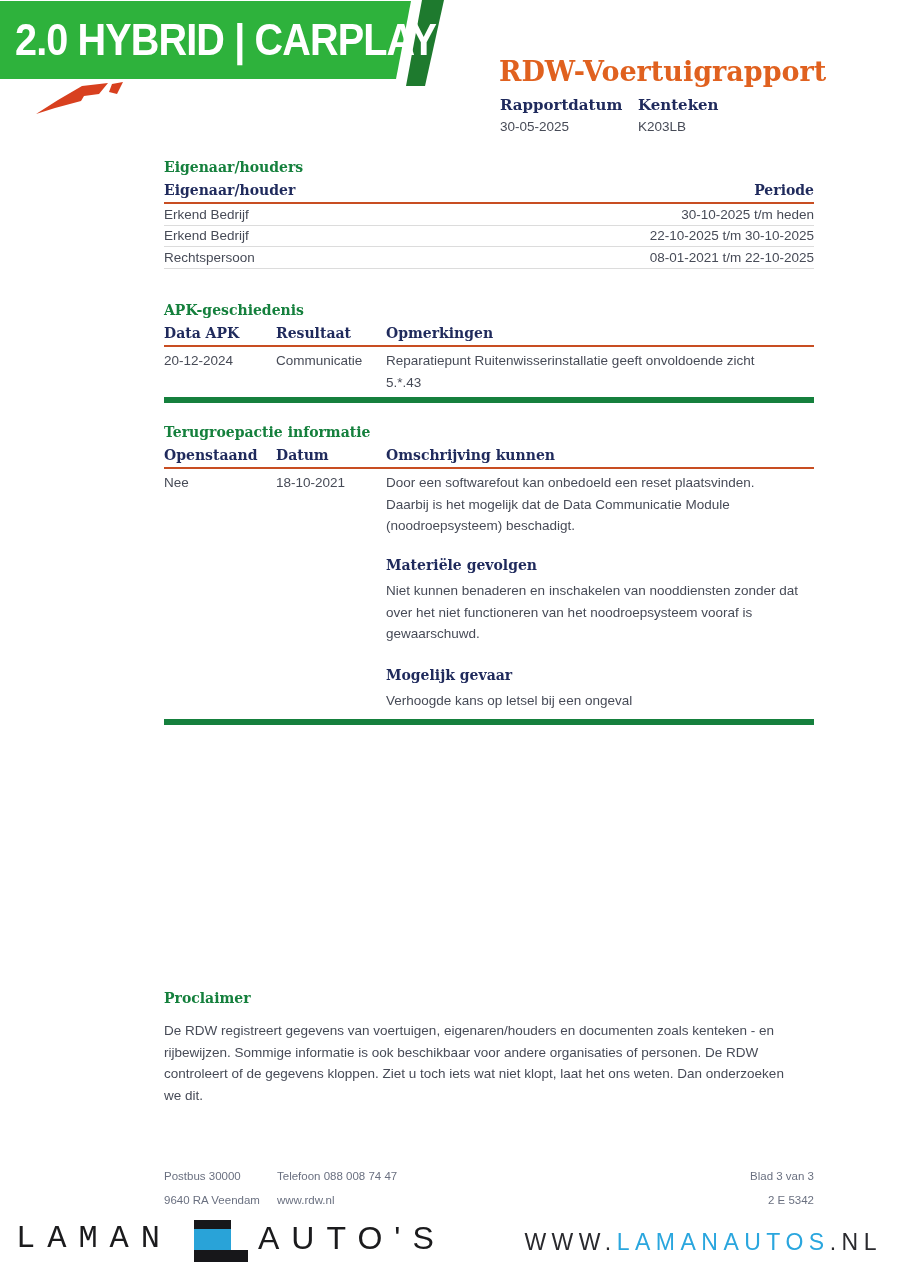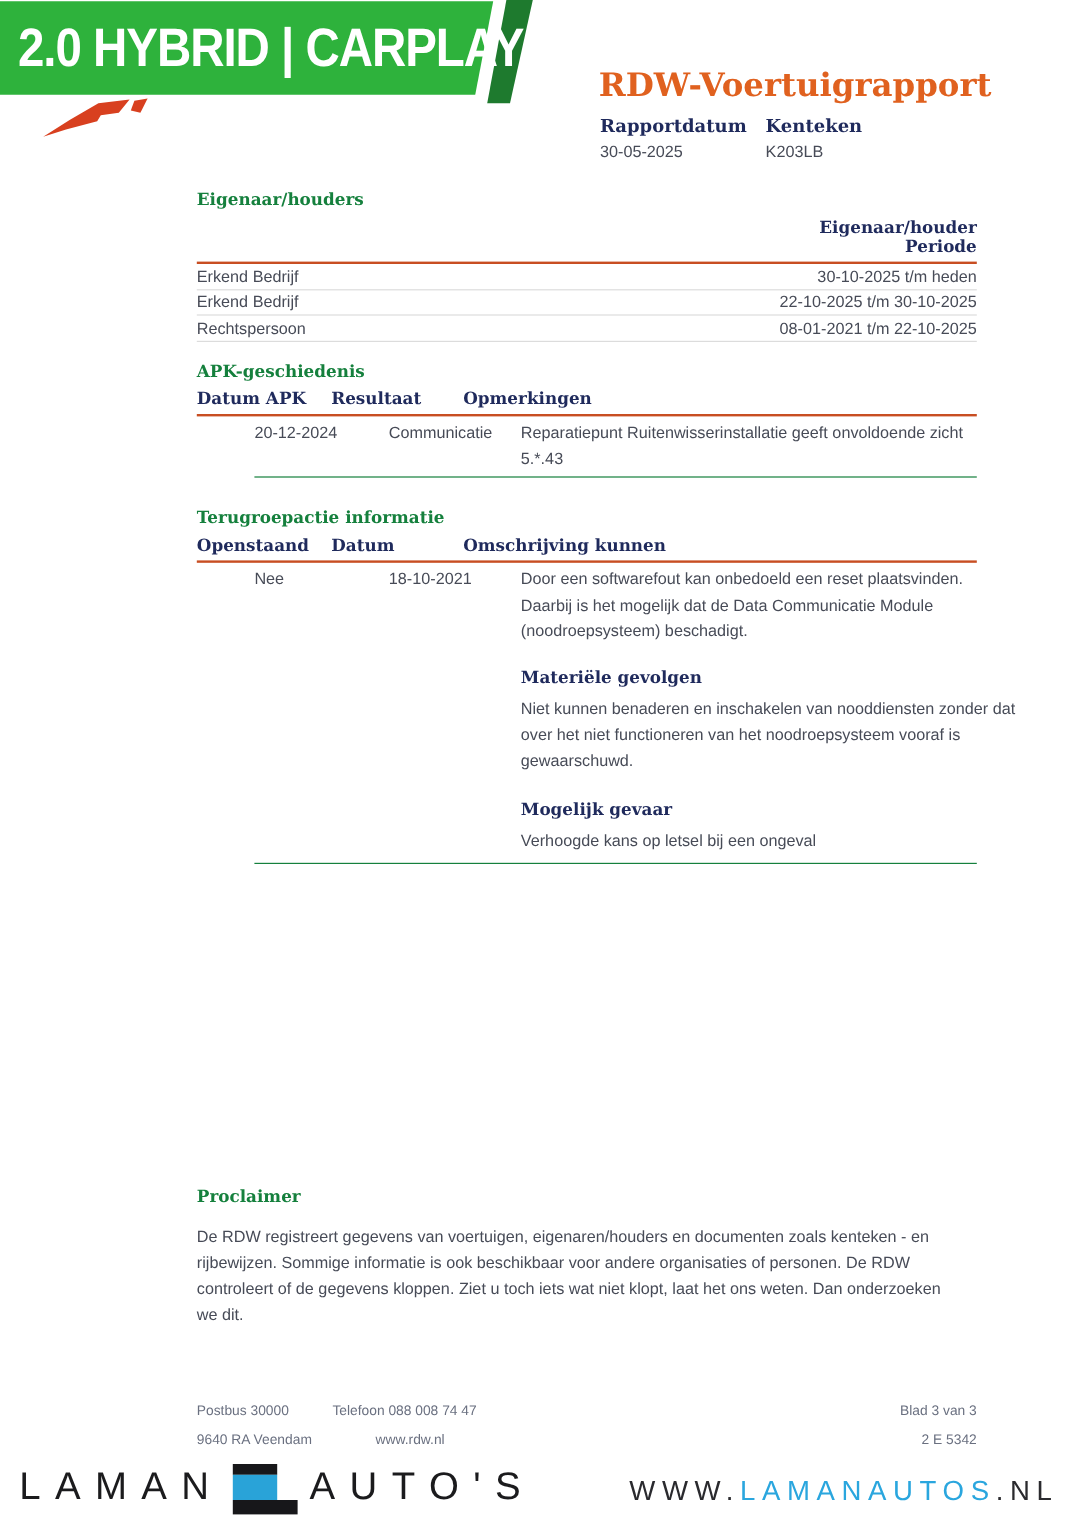--- a/index.html
+++ b/index.html
@@ -33,45 +33,45 @@
   
   .section { position:absolute; left:164px; width:650px; }
   .sec-heading {
     font-family:"DejaVu Serif", serif; font-weight:bold; font-size:14px;
     color:#15803d; margin-bottom:7px;
   }
   .th { font-family:"DejaVu Serif", serif; font-weight:bold; font-size:14px; color:#1F2A5C; }
   .body-txt { font-size:13.5px; color:#474B57; line-height:21.5px; }
   .pre { white-space:pre-line; }
   .rule-orange { border-bottom:2px solid #C84E22; }
-  .rule-gray { border-bottom:1px solid #15803d;margin-left:48px; }
+  .rule-gray { border-bottom:6px solid #15803d; }
   
   .ow-head { display:flex; justify-content:space-between; align-items:flex-end;
-             padding-bottom:4px;flex-direction:column; }
+             padding-bottom:4px; }
   .ow-row { display:flex; justify-content:space-between; align-items:center;
             height:21.5px; border-bottom:1px solid #DCDCDC; }
   
   .grid3 { display:grid; grid-template-columns:112px 110px 428px; }
   .g-head { padding-bottom:4px; }
   .sub-heading {
     font-family:"DejaVu Serif", serif; font-weight:bold; font-size:14px;
     color:#1F2A5C; margin-bottom:4px;
   }
   
   .pf-row { position:absolute; left:164px; width:650px; display:flex;
             font-size:11.5px; color:#6A7080; }
   .pf-c1 { width:113px; } .pf-c2 { flex:1; } .pf-c3 { text-align:right; }
   .pf-clip { height:11px; overflow:hidden; }
   
   .brand { position:absolute; left:0; top:1205px; width:904px; height:75px; background:#ffffff; }
   .wordmark {
     position:absolute; top:15px; font-family:"Liberation Sans", sans-serif;
     font-size:32px; font-weight:normal; letter-spacing:12px; color:#1B1B1D; white-space:nowrap;
   }
-  .wm-left { left:16px; } .wm-right { left:258px; }
+  .wm-left { left:16px;font-family:Liberation Mono, monospace; } .wm-right { left:258px; }
   .mark { position:absolute; left:194px; top:15px; width:56px; height:48px; }
   .mark .bar-top { position:absolute; left:0; top:0; width:37px; height:9px; background:#17171A; }
   .mark .sq-blue { position:absolute; left:0; top:9px; width:37px; height:21px; background:#29A3D8; }
   .mark .bar-bottom { position:absolute; left:0; top:30px; width:54px; height:12px; background:#17171A; }
   .site {
     position:absolute; right:22px; top:24px; font-family:"Liberation Sans", sans-serif;
     font-size:23px; letter-spacing:5.5px; white-space:nowrap; color:#2A2A2E;
   }
   .site .blue { color:#2AA6DE; }
 </style>
@@ -112,21 +112,21 @@
     </div>
     <div class="ow-row body-txt">
       <span>Rechtspersoon</span>
       <span>08-01-2021 t/m 22-10-2025</span>
     </div>
   </div>
 
   <div class="section" style="top:302px;">
     <div class="sec-heading">APK-geschiedenis</div>
     <div class="grid3 g-head rule-orange">
-      <span class="th">Datum APK</span>
+      <span class="th">Data APK</span>
       <span class="th">Resultaat</span>
       <span class="th">Opmerkingen</span>
     </div>
     <div class="grid3 body-txt rule-gray" style="padding:3px 0 4px 0;">
       <span>20-12-2024</span>
       <span>Communicatie</span>
       <span class="pre">Reparatiepunt Ruitenwisserinstallatie geeft onvoldoende zicht
 5.*.43</span>
     </div>
   </div>
@@ -161,21 +161,21 @@
 rijbewijzen. Sommige informatie is ook beschikbaar voor andere organisaties of personen. De RDW
 controleert of de gegevens kloppen. Ziet u toch iets wat niet klopt, laat het ons weten. Dan onderzoeken
 we dit.</div>
   </div>
 
   <div class="pf-row" style="top:1170px;">
     <span class="pf-c1">Postbus 30000</span>
     <span class="pf-c2">Telefoon 088 008 74 47</span>
     <span class="pf-c3">Blad 3 van 3</span>
   </div>
-  <div class="pf-row pf-clip" style="top:1194px;gap:36px;">
+  <div class="pf-row pf-clip" style="top:1194px;">
     <span class="pf-c1">9640 RA Veendam</span>
     <span class="pf-c2">www.rdw.nl</span>
     <span class="pf-c3">2 E 5342</span>
   </div>
 
   <div class="brand">
     <div class="wordmark wm-left">LAMAN</div>
     <div class="mark">
       <div class="bar-top"></div>
       <div class="sq-blue"></div>

